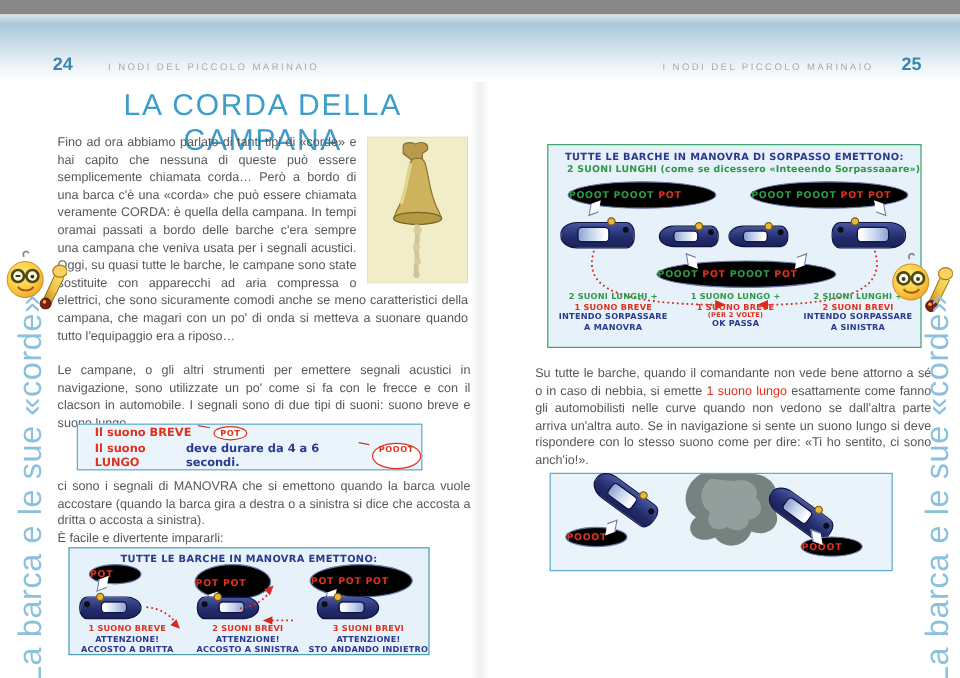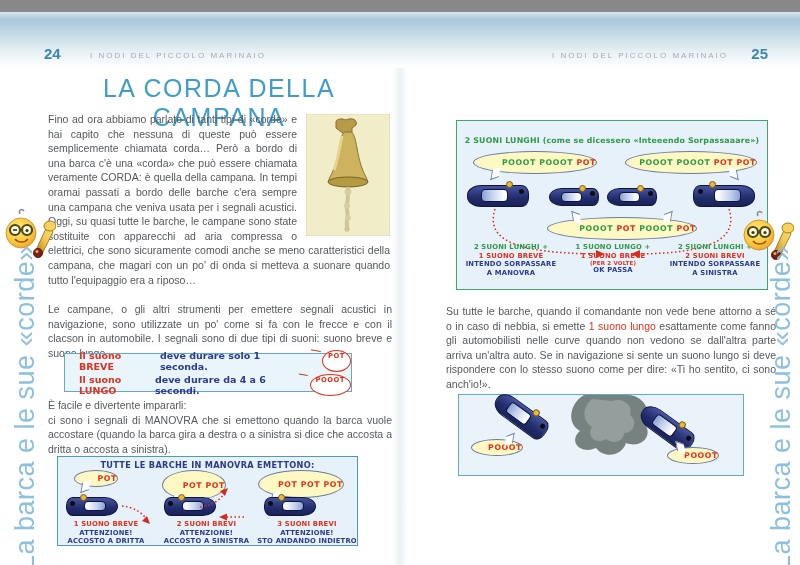--- a/index.html
+++ b/index.html
@@ -37,32 +37,32 @@
   
   .sound-box{position:absolute;left:64px;top:341px;width:288px;height:39px;background:#eaf5fb;
     border:1.5px solid #5fabd0;display:flex;flex-direction:column;justify-content:center;gap:2px;padding-left:14px;}
   .sound-line{display:flex;gap:4px;font-size:9.5px;}
   .connector{display:inline-block;width:10px;border-top:1.2px solid #c0392b;transform:rotate(10deg);}
   .tag{display:inline-block;border:1.1px solid var(--comic-red);border-radius:50%;color:var(--comic-red);
     font-size:6.8px;padding:1px 5px;letter-spacing:0.5px;background:#fff;}
   
   .dbox{position:absolute;background:var(--box-bg);}
   .dbox-title{position:absolute;width:100%;text-align:center;font-size:8.2px;color:var(--comic-blue);letter-spacing:0.3px;}
-  .dbox-sub{position:absolute;width:100%;text-align:center;font-size:7.8px;color:var(--comic-green);letter-spacing:0.2px;}
+  .dbox-sub{position:absolute;width:100%;text-align:right;font-size:7.8px;color:var(--comic-green);letter-spacing:0.2px;}
   
   .boat{position:absolute;width:52px;height:19px;background:linear-gradient(180deg,#46549e,#222c6b 60%,#1a2257);
     border:1px solid #0e1342;border-radius:7px 14px 14px 7px / 9px 10px 10px 9px;}
   .boat.flip{transform:scaleX(-1);}
   .boat .cabin{position:absolute;left:34%;top:17%;width:44%;height:62%;
     background:linear-gradient(90deg,#ffffff 10%,#c4d2ec 60%,#8da2d2);border:1px solid #0e1342;border-radius:4px;}
   .boat .porthole{position:absolute;left:6%;top:15%;width:5px;height:5px;background:#0c0c14;border-radius:50%;}
   .boat .horn{position:absolute;left:25%;top:-26%;width:7px;height:7px;background:#e8b93c;border:1px solid #7a5a10;border-radius:50%;}
   
-  .bubble{position:absolute;background:#fef9c3;border:1.2px solid #6a7aa8;border-radius:50%;
-    display:flex;align-items:center;justify-content:flex-end;font-size:7.8px;letter-spacing:0.6px;}
+  .bubble{position:absolute;background:#000000;border:1.2px solid #6a7aa8;border-radius:50%;
+    display:flex;align-items:center;justify-content:flex-start;font-size:7.8px;letter-spacing:0.6px;}
   .bubble i{position:absolute;width:9px;height:9px;background:#fff;}
   .bubble .t-bl{left:14%;bottom:-5px;border-left:1.2px solid #6a7aa8;border-bottom:1.2px solid #6a7aa8;transform:rotate(-20deg) skewX(-30deg);}
   .bubble .t-br{right:14%;bottom:-5px;border-right:1.2px solid #6a7aa8;border-bottom:1.2px solid #6a7aa8;transform:rotate(20deg) skewX(30deg);}
   .bubble .t-tl{left:16%;top:-5px;border-left:1.2px solid #6a7aa8;border-top:1.2px solid #6a7aa8;transform:rotate(20deg) skewX(30deg);}
   .bubble .t-tr{right:16%;top:-5px;border-right:1.2px solid #6a7aa8;border-top:1.2px solid #6a7aa8;transform:rotate(-20deg) skewX(-30deg);}
   
   .sig-label{position:absolute;text-align:center;font-size:6.8px;line-height:8.6px;letter-spacing:0.2px;}
   .arrow-svg{position:absolute;overflow:visible;}
   
   .side-text{position:absolute;transform:rotate(-90deg);transform-origin:0 0;white-space:nowrap;
@@ -102,35 +102,34 @@
     </span>
     <span>Fino ad ora abbiamo parlato di tanti tipi di «corde» e hai capito che nessuna di queste può essere semplicemente chiamata corda… Però a bordo di una barca c'è una «corda» che può essere chiamata veramente CORDA: è quella della campana. In tempi oramai passati a bordo delle barche c'era sempre una campana che veniva usata per i segnali acustici. Oggi, su quasi tutte le barche, le campane sono state sostituite con apparecchi ad aria compressa o elettrici, che sono sicuramente comodi anche se meno caratteristici della campana, che magari con un po' di onda si metteva a suonare quando tutto l'equipaggio era a riposo…</span>
   </div>
 
 
   <div class="body-txt" style="left:48px;top:290px;width:344px;">Le campane, o gli altri strumenti per emettere segnali acustici in navigazione, sono utilizzate un po' come si fa con le frecce e con il clacson in automobile. I segnali sono di due tipi di suoni: suono breve e suono lungo.</div>
 
   <div class="sound-box comic">
     <div class="sound-line">
       <span class="tk-red">Il suono BREVE</span>
-      <span class="tk-blue">deve durare solo 1 seconda.</span>
       <span class="connector"></span>
       <span class="tag">POT</span>
     </div>
     <div class="sound-line">
       <span class="tk-red">Il suono LUNGO</span>
       <span class="tk-blue">deve durare da 4 a 6 secondi.</span>
       <span class="connector"></span>
       <span class="tag">POOOT</span>
     </div>
   </div>
 
   <div class="body-txt" style="left:48px;top:386px;width:344px;">
+    <div>ci sono i segnali di MANOVRA che si emettono quando la barca vuole accostare (quando la barca gira a destra o a sinistra si dice che accosta a dritta o accosta a sinistra).</div>
     <div>È facile e divertente impararli:</div>
-    <div>ci sono i segnali di MANOVRA che si emettono quando la barca vuole accostare (quando la barca gira a destra o a sinistra si dice che accosta a dritta o accosta a sinistra).</div>
   </div>
 
   <div class="dbox comic" style="left:57px;top:444px;width:301px;height:90px;border:1.5px solid #4b9db2;">
     <div class="dbox-title" style="top:3px;">TUTTE LE BARCHE IN MANOVRA EMETTONO:</div>
 
     <div class="bubble" style="left:16px;top:13px;width:44px;height:17px;">
       <span class="tk-red">POT</span>
         <i class="t-bl"></i>
     </div>
     <div class="bubble" style="left:104px;top:13px;width:64px;height:30px;">
@@ -183,20 +182,21 @@
       </div>
     <div class="sig-label" style="left:197px;top:63px;width:104px;">
         <div class="tk-red">3 SUONI BREVI</div>
         <div class="tk-blue">ATTENZIONE!</div>
         <div class="tk-blue">STO ANDANDO INDIETRO</div>
       </div>
   </div>
 
 
   <div class="dbox comic" style="left:456px;top:108px;width:312px;height:170px;border:1.5px solid #3da56d;">
+    <div class="dbox-title" style="top:4px;">TUTTE LE BARCHE IN MANOVRA DI SORPASSO EMETTONO:</div>
     <div class="dbox-sub" style="top:15px;">2 SUONI LUNGHI (come se dicessero «Inteeendo Sorpassaaare»)</div>
 
     <div class="bubble" style="left:16px;top:30px;width:124px;height:23px;">
       <span><span class="tk-green">POOOT</span> <span class="tk-green">POOOT</span> <span class="tk-red">POT</span></span>
         <i class="t-bl"></i>
     </div>
     <div class="bubble" style="left:168px;top:30px;width:132px;height:23px;">
       <span><span class="tk-green">POOOT</span> <span class="tk-green">POOOT</span> <span class="tk-red">POT</span> <span class="tk-red">POT</span></span>
         <i class="t-br"></i>
     </div>

